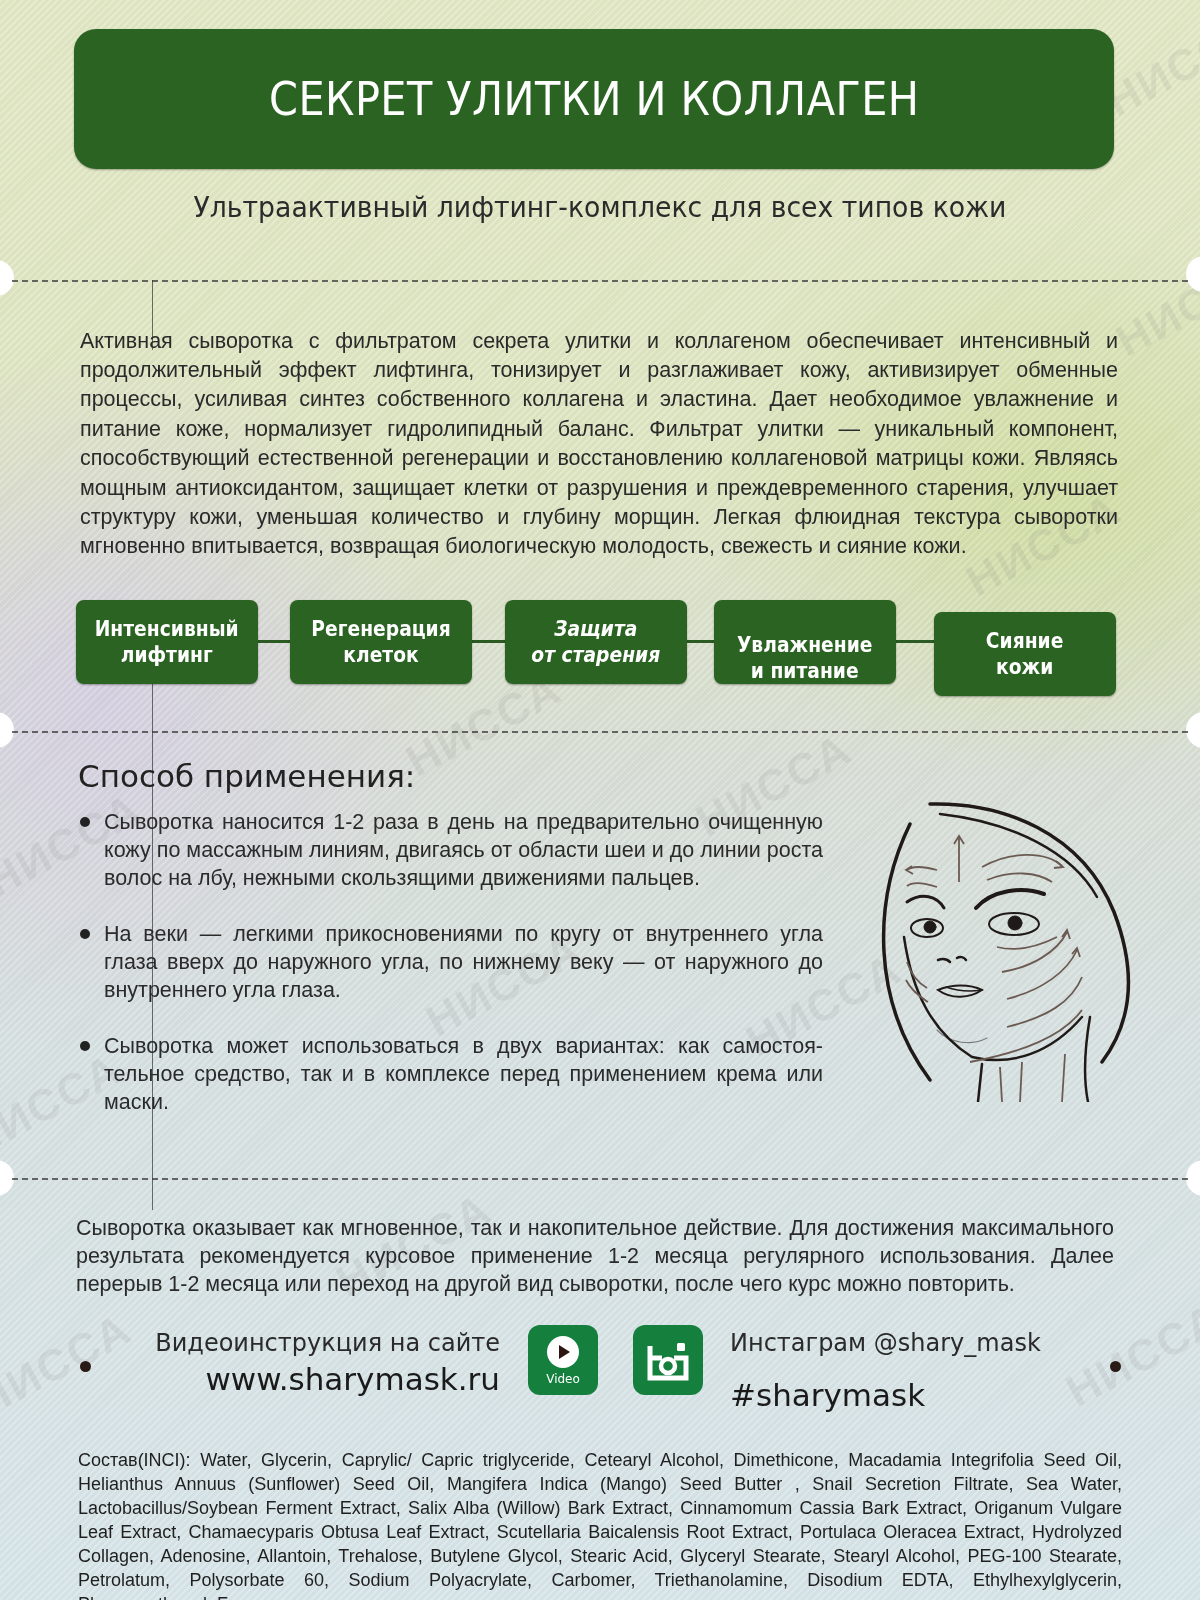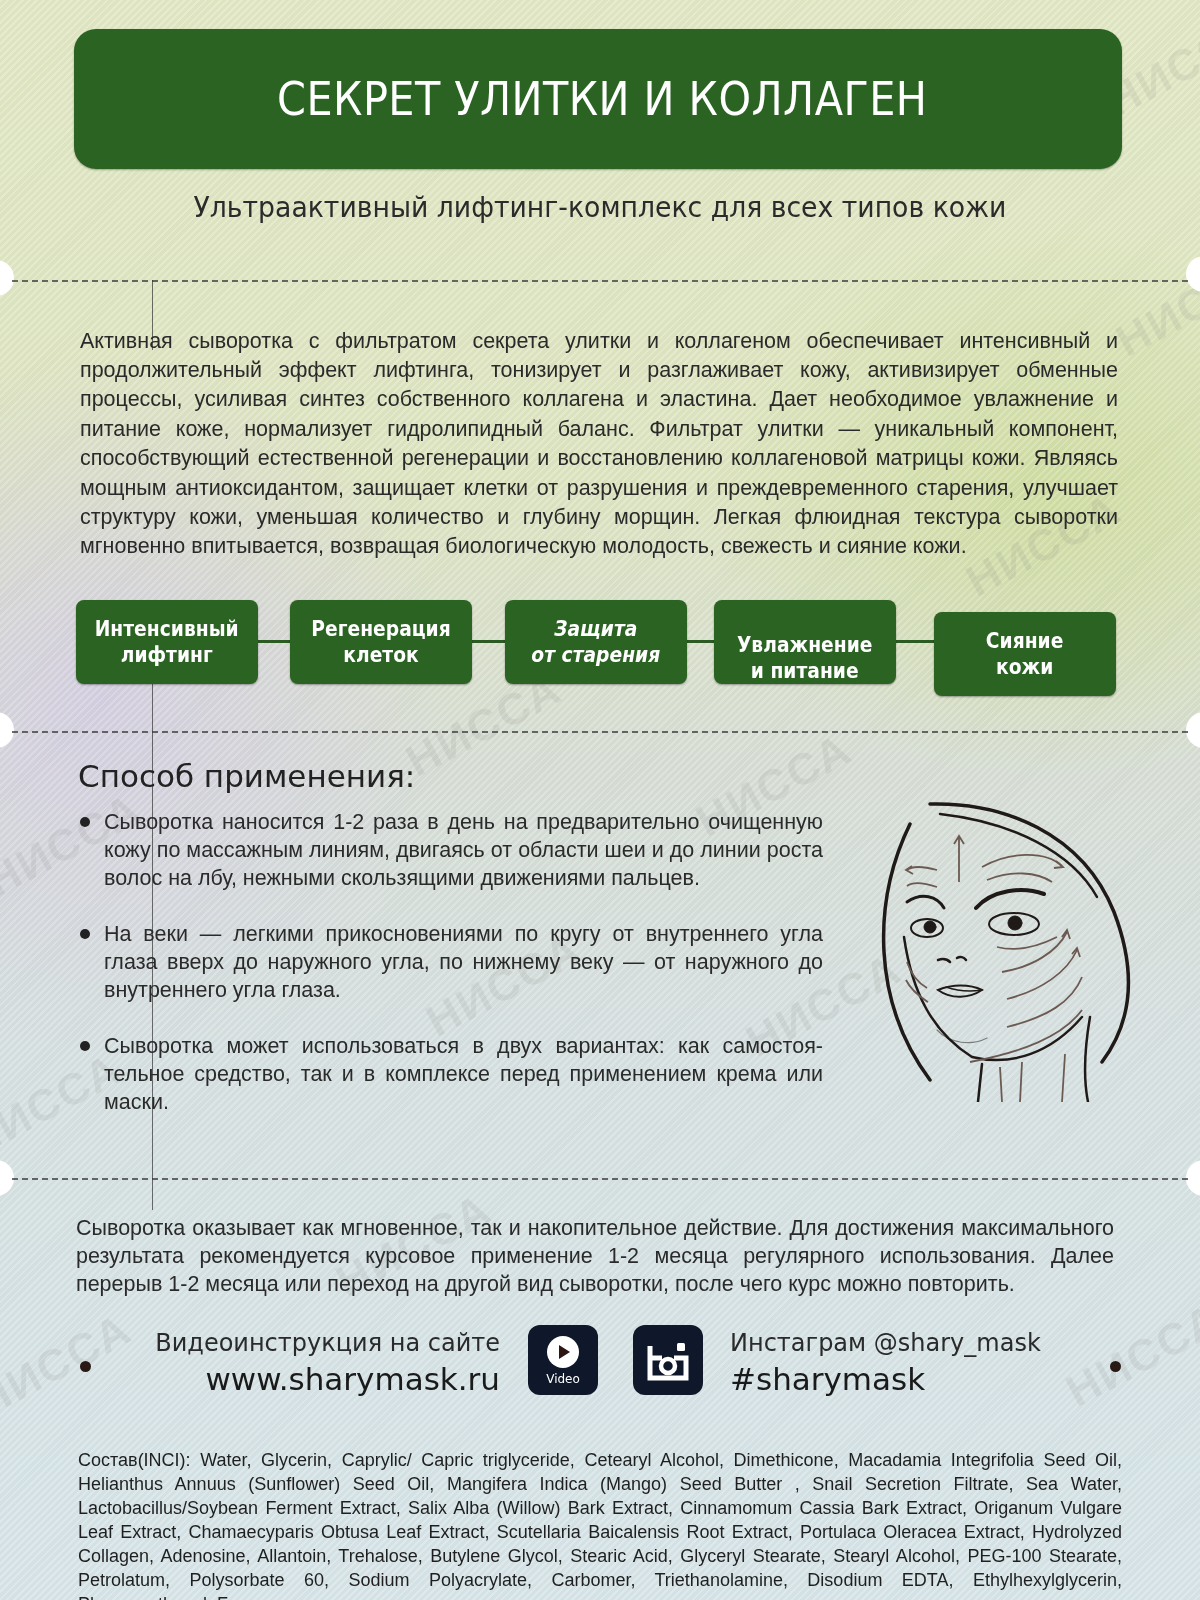--- a/index.html
+++ b/index.html
@@ -30,21 +30,20 @@
   }
   .watermark {
     position: absolute; font-weight: bold; font-size: 44px; color: rgba(120,120,120,0.12);
     transform: rotate(-28deg); letter-spacing: 2px; pointer-events: none;
   }
   .title-bar {
     position: absolute; left: 74px; top: 29px; width: 1040px; height: 140px;
     background: #2b6322; border-radius: 22px;
     display: flex; align-items: center; justify-content: center;
     box-shadow: 0 1px 2px rgba(0,0,0,0.3);
-    padding-left: 8px;
   }
   .title-bar h1 {
     margin: 0; color: #ffffff; font-weight: normal; font-size: 46px; letter-spacing: 0.5px;
     font-family: "DejaVu Sans", sans-serif; transform: scaleX(0.9);
   }
   .subtitle {
     position: absolute; left: 0; right: 0; top: 190px; text-align: center;
     font-size: 29px; color: #2b2b2b; font-family: "DejaVu Sans", sans-serif;
     transform: scaleX(0.92);
   }
@@ -89,23 +88,23 @@
   }
   .links-row { position: absolute; left: 0; right: 0; top: 1325px; height: 80px; }
   .dot { position: absolute; width: 11px; height: 11px; border-radius: 50%; background: #2a1a16; top: 36px; }
   .video-text {
     position: absolute; right: 700px; top: 4px; text-align: right; font-family: "DejaVu Sans", sans-serif;
   }
   .video-text .line1 { font-size: 24px; color: #2a2a2a; }
   .video-text .line2 { font-size: 31px; color: #1a1a1a; margin-top: 4px; }
   .insta-text { position: absolute; left: 730px; top: 4px; font-family: "DejaVu Sans", sans-serif; }
   .insta-text .line1 { font-size: 24px; color: #2a2a2a; }
-  .insta-text .line2 { font-size: 31px; color: #1a1a1a; margin-top: 4px; }
+  .insta-text .line2 { font-size: 31px; color: #1a1a1a; margin-top: 20px; }
   .icon-box {
-    position: absolute; top: 0; width: 70px; height: 70px; border-radius: 12px; background: #0f172a;
+    position: absolute; top: 0; width: 70px; height: 70px; border-radius: 12px; background: #15803d;
     display: flex; flex-direction: column; align-items: center; justify-content: center;
   }
   .icon-box .vlabel { color: #fff; font-size: 12px; margin-top: 2px; font-family: "DejaVu Sans", sans-serif; }
   .inci {
     position: absolute; left: 78px; width: 1044px; top: 1430px;
     font-size: 18px; line-height: 24px; text-align: justify; color: #1f1f1f;
   }
 </style>
 </head>
 <body>

